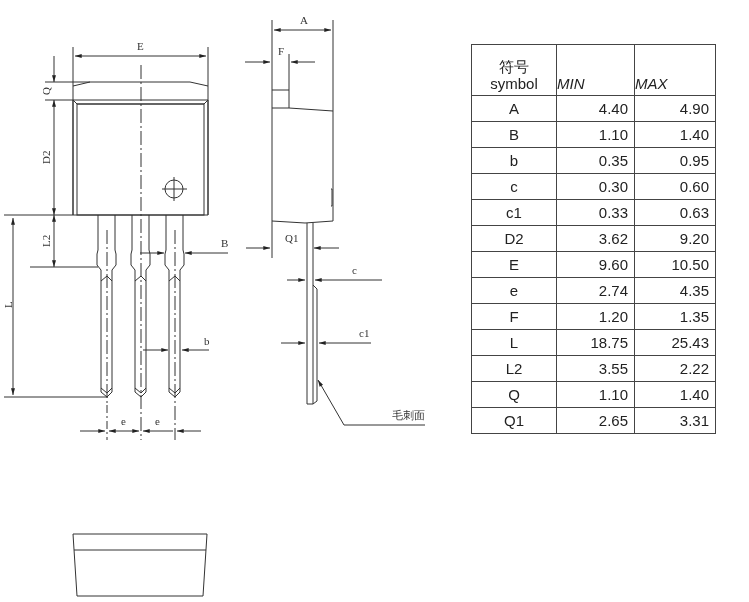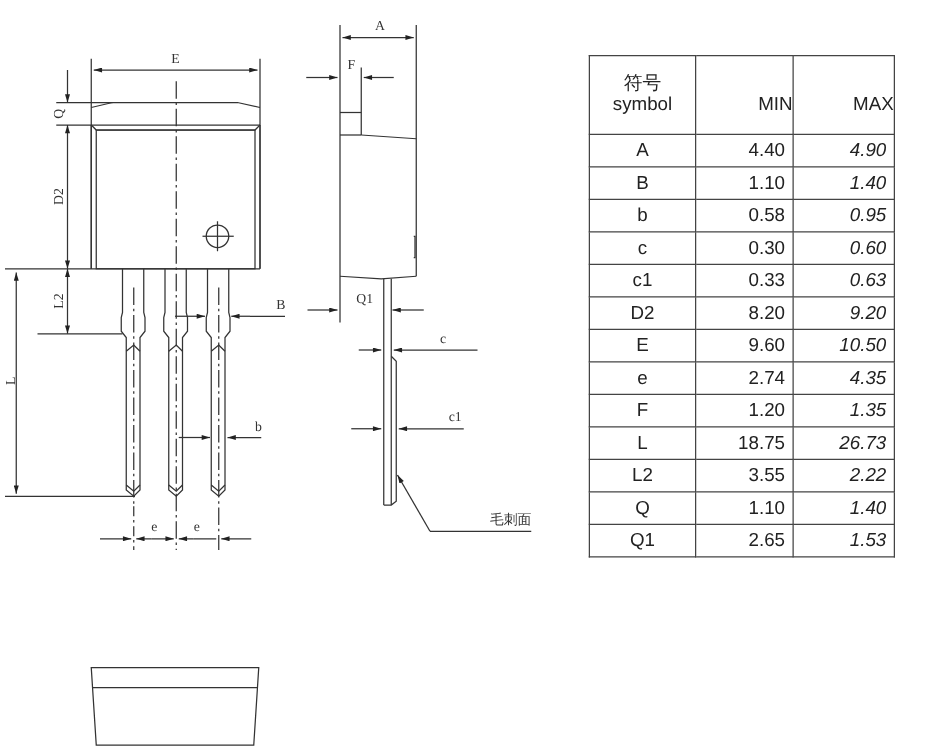--- a/index.html
+++ b/index.html
@@ -1,26 +1,26 @@
 <!DOCTYPE html>
 <html><head>
 <meta charset="utf-8">
 <style>
   html,body{margin:0;padding:0;background:#ffffff;}
   body{width:749px;height:602px;position:relative;overflow:hidden;font-family:"Liberation Sans",sans-serif;}
   #drawing{position:absolute;left:0;top:0;width:749px;height:602px;}
   .lbl{font-family:"Liberation Serif",serif;font-size:11px;fill:#333;}
   table.dim{position:absolute;left:471px;top:44px;border-collapse:collapse;font-family:"Liberation Sans",sans-serif;font-size:15px;color:#222;}
   table.dim td,table.dim th{border:1.5px solid #444;padding:0;height:25px;}
-  table.dim th{font-weight:normal;height:47px;vertical-align:bottom;padding-bottom:15px;line-height:17px;}
+  table.dim th{font-weight:normal;height:47px;vertical-align:bottom;padding-bottom:3px;line-height:17px;}
   table.dim td.sym{width:84px;text-align:center;}
   table.dim td.num{width:71px;text-align:right;padding-right:6px;}
   table.dim th.h-sym{width:84px;text-align:center;}
-  table.dim th.h-num{width:77px;text-align:right;}
-  table.dim td.num.max{width:74px;font-style:italic;}
+  table.dim th.h-num{width:77px;text-align:left;font-style:italic;}
+  table.dim td.num.max{width:74px;}
 </style>
 </head>
 <body>
 
 <svg id="drawing" viewBox="0 0 749 602" xmlns="http://www.w3.org/2000/svg">
   <defs>
     <marker id="arr" viewBox="0 0 10 6" refX="10" refY="3" markerWidth="10" markerHeight="4" orient="auto-start-reverse">
       <path d="M0,0 L10,3 L0,6 z" fill="#222"></path>
     </marker>
   </defs>
@@ -165,67 +165,67 @@
         <td class="num">4.40</td>
         <td class="num max">4.90</td>
       </tr>
     <tr>
         <td class="sym">B</td>
         <td class="num">1.10</td>
         <td class="num max">1.40</td>
       </tr>
     <tr>
         <td class="sym">b</td>
-        <td class="num">0.58</td>
+        <td class="num">0.35</td>
         <td class="num max">0.95</td>
       </tr>
     <tr>
         <td class="sym">c</td>
         <td class="num">0.30</td>
         <td class="num max">0.60</td>
       </tr>
     <tr>
         <td class="sym">c1</td>
         <td class="num">0.33</td>
         <td class="num max">0.63</td>
       </tr>
     <tr>
         <td class="sym">D2</td>
-        <td class="num">8.20</td>
+        <td class="num">3.62</td>
         <td class="num max">9.20</td>
       </tr>
     <tr>
         <td class="sym">E</td>
         <td class="num">9.60</td>
         <td class="num max">10.50</td>
       </tr>
     <tr>
         <td class="sym">e</td>
         <td class="num">2.74</td>
         <td class="num max">4.35</td>
       </tr>
     <tr>
         <td class="sym">F</td>
         <td class="num">1.20</td>
         <td class="num max">1.35</td>
       </tr>
     <tr>
         <td class="sym">L</td>
         <td class="num">18.75</td>
-        <td class="num max">26.73</td>
+        <td class="num max">25.43</td>
       </tr>
     <tr>
         <td class="sym">L2</td>
         <td class="num">3.55</td>
         <td class="num max">2.22</td>
       </tr>
     <tr>
         <td class="sym">Q</td>
         <td class="num">1.10</td>
         <td class="num max">1.40</td>
       </tr>
     <tr>
         <td class="sym">Q1</td>
         <td class="num">2.65</td>
-        <td class="num max">1.53</td>
+        <td class="num max">3.31</td>
       </tr>
   </tbody>
 </table>
 
 </body></html>

